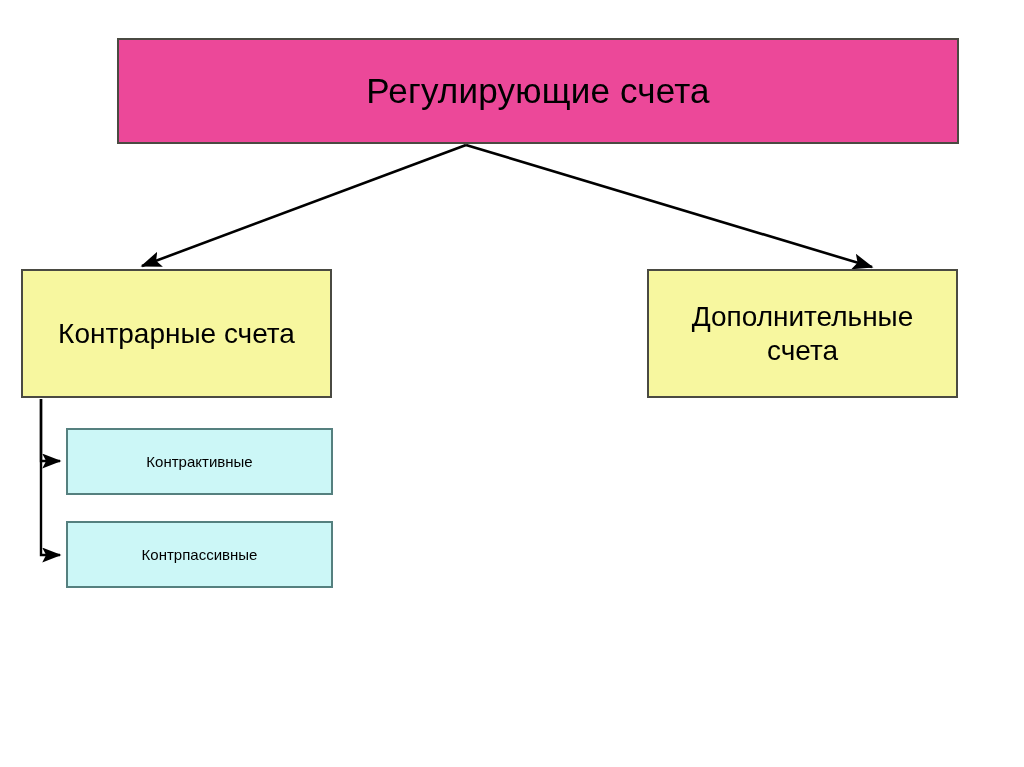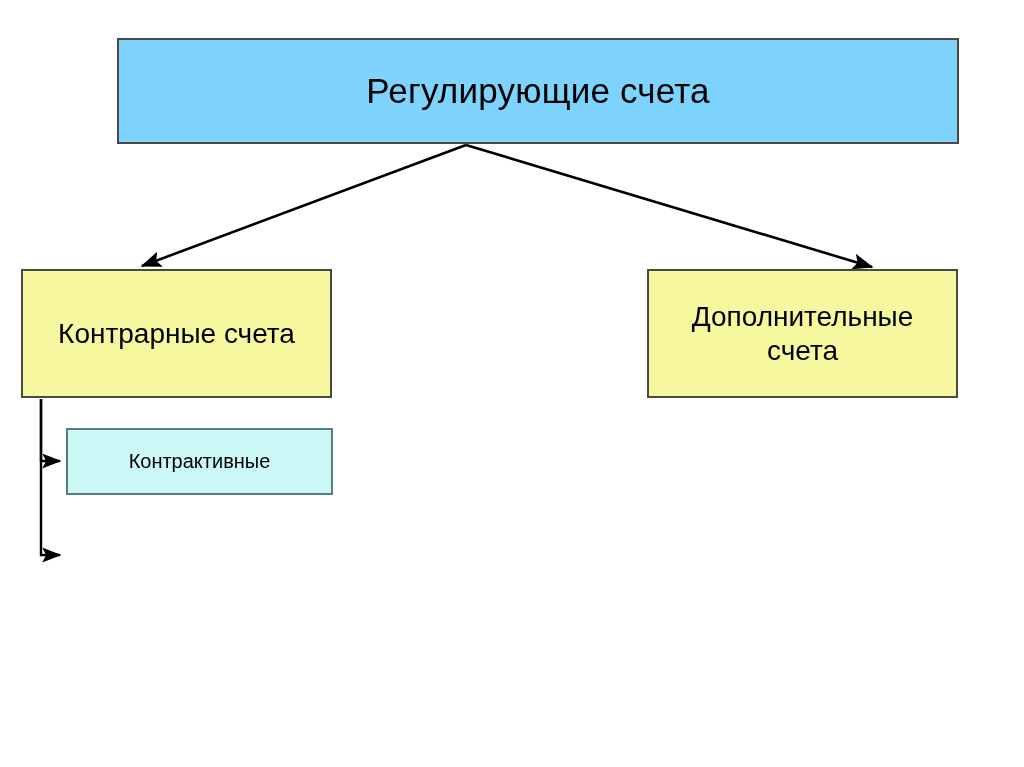--- a/index.html
+++ b/index.html
@@ -36,21 +36,21 @@
     justify-content: center;
     text-align: center;
     color: #000000;
     line-height: 1.18;
   }
   .node-root {
     left: 117px;
     top: 38px;
     width: 842px;
     height: 106px;
-    background: #7dd3fc;
+    background: #ec4899;
     border: 2px solid #4a4a42;
     font-size: 35px;
     letter-spacing: 0.2px;
   }
   .node-branch {
     width: 311px;
     height: 129px;
     background: #F7F79F;
     border: 2px solid #4a4a42;
     font-size: 28px;
@@ -63,21 +63,21 @@
   .node-branch-right {
     left: 647px;
     top: 269px;
   }
   .node-leaf {
     left: 66px;
     width: 267px;
     height: 67px;
     background: #CCF7F7;
     border: 2px solid #55807f;
-    font-size: 20px;
+    font-size: 15px;
   }
   .node-leaf-1 { top: 428px; }
   .node-leaf-2 { top: 521px; }
   .node-label {
     display: block;
     width: 100%;
   }
 </style>
 </head>
 <body>
@@ -117,14 +117,17 @@
   </div>
 
   <div class="node node-branch node-branch-left">
     <span class="node-label">Контрарные счета</span>
   </div>
 
   <div class="node node-leaf node-leaf-1">
     <span class="node-label">Контрактивные</span>
   </div>
 
+  <div class="node node-leaf node-leaf-2">
+    <span class="node-label">Контрпассивные</span>
+  </div>
 
 </div>
 
 </body></html>

